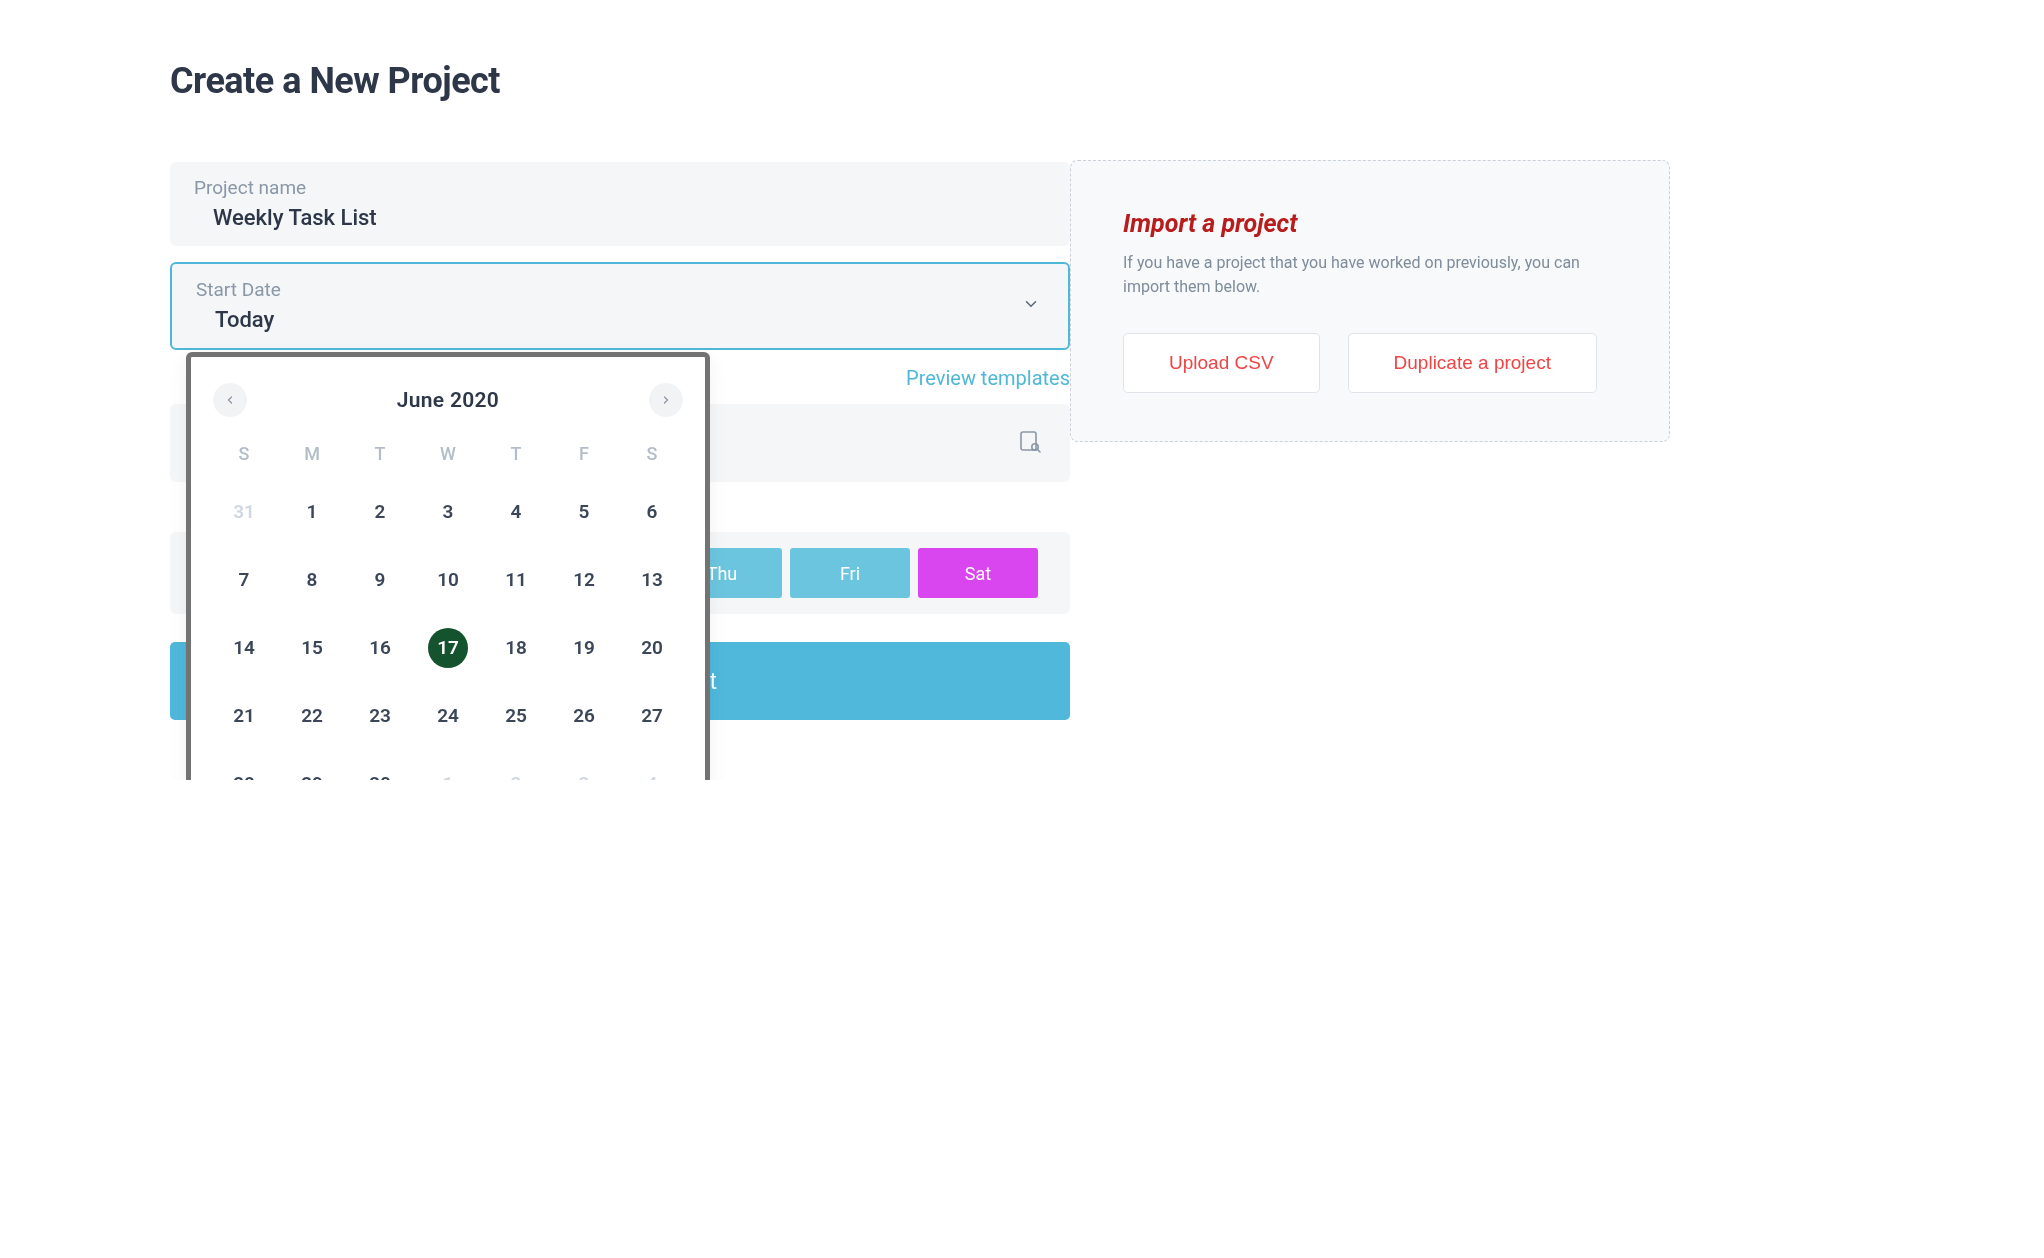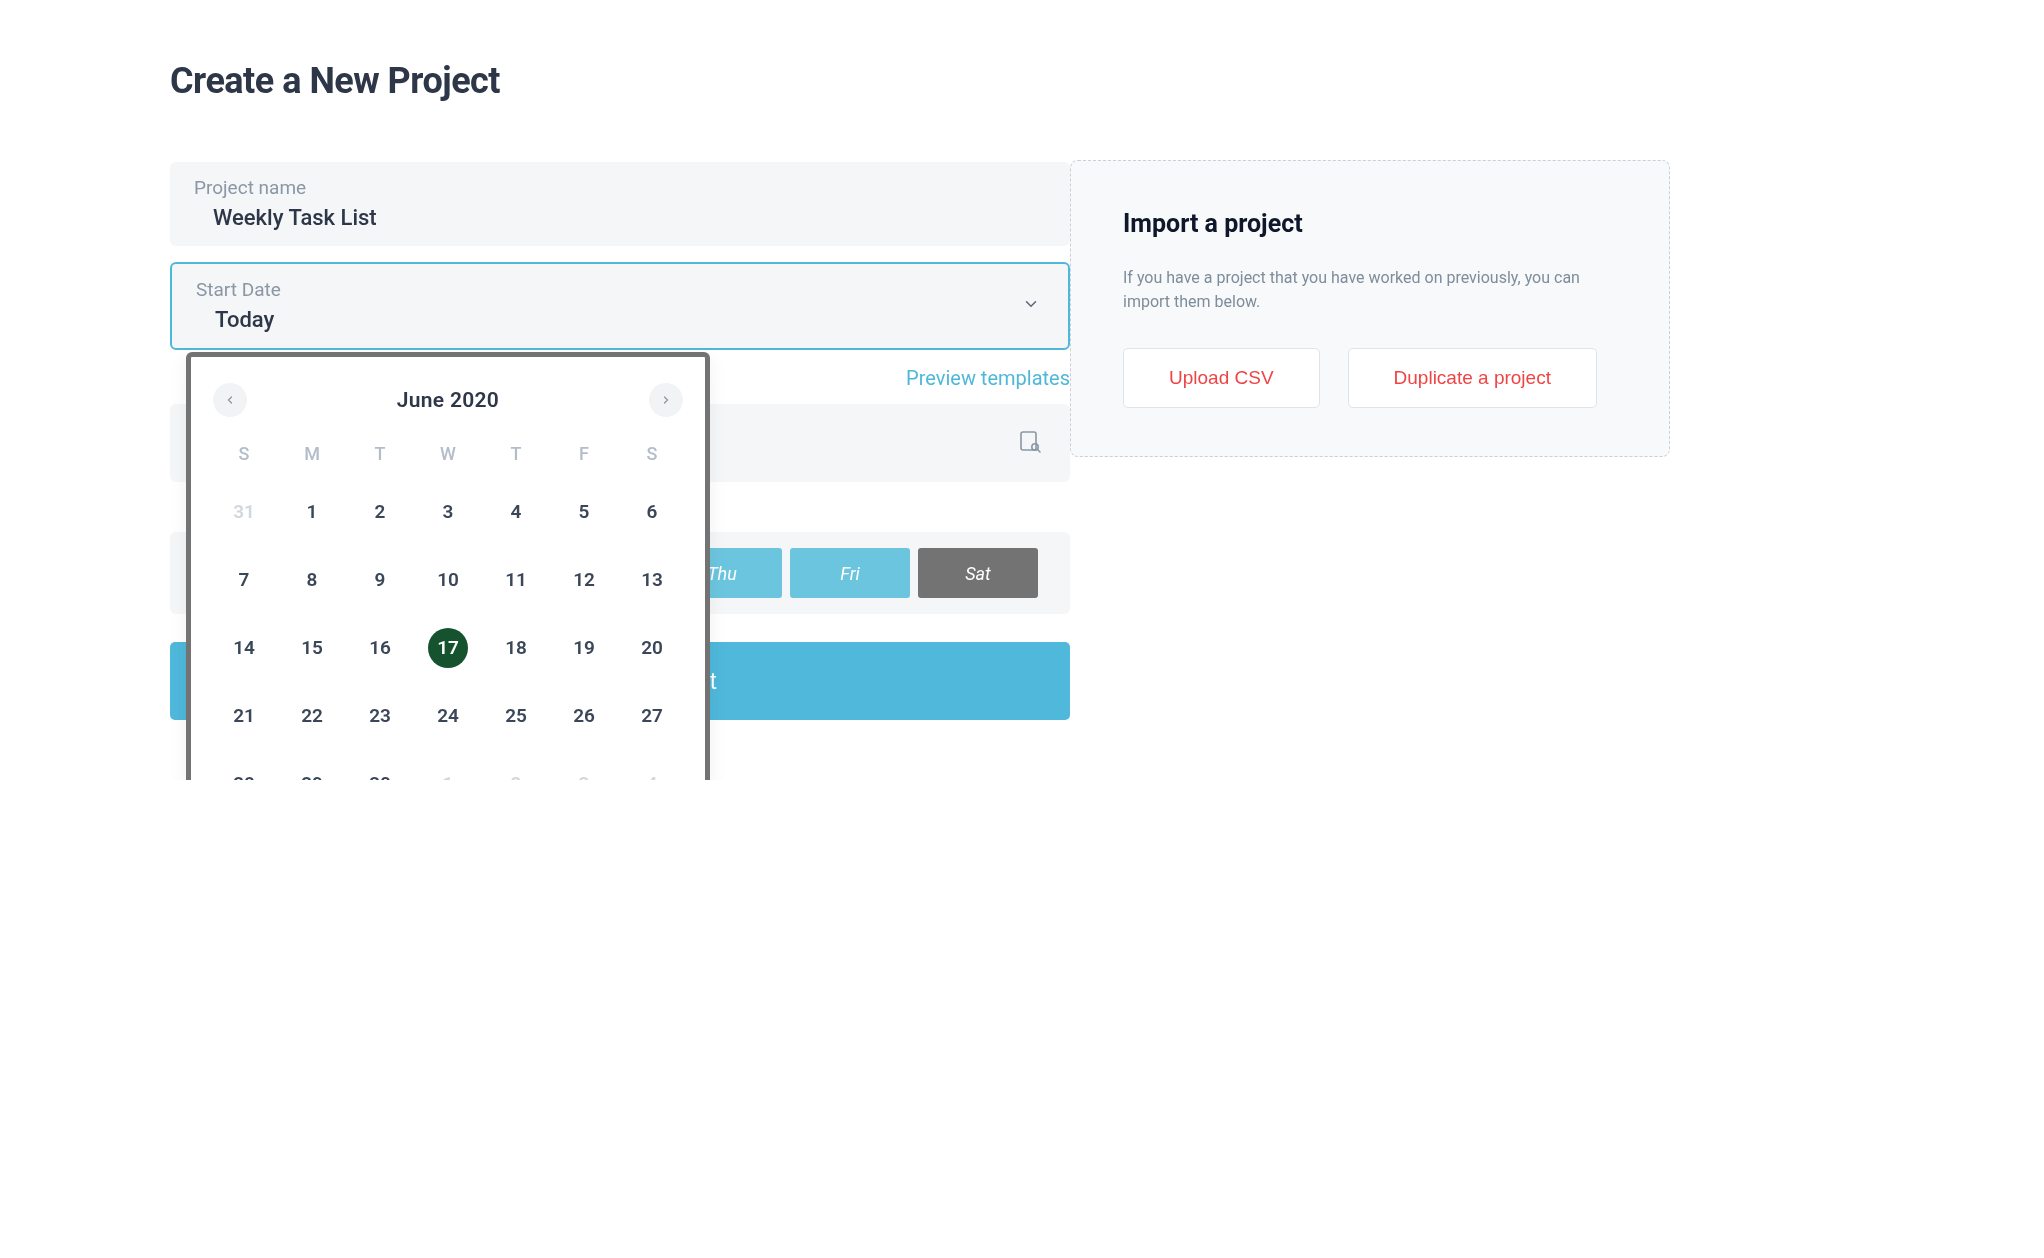--- a/index.html
+++ b/index.html
@@ -163,27 +163,26 @@
   .day-pill {
     width: 120px;
     height: 50px;
     display: flex;
     align-items: center;
     justify-content: center;
     border-radius: 3px;
     font-size: 18px;
     color: #ffffff;
     cursor: pointer;
-    font-style: italic;
   }
   .day-pill.active {
     background: #6cc5df;
   }
   .day-pill.inactive {
-    background: #737373;
+    background: #d946ef;
   }
   .primary-btn {
     width: 100%;
     height: 78px;
     background: #4fb8db;
     color: #ffffff;
     font-size: 23px;
     border: none;
     border-radius: 5px;
     cursor: pointer;
@@ -193,22 +192,23 @@
   }
   .import-panel {
     border: 1.5px dashed #c9d0d8;
     background: #f7f9fa;
     padding: 48px 52px;
     border-radius: 8px;
   }
   .import-title {
     font-size: 25px;
     font-weight: 700;
-    color: #0f172a;
-    margin-bottom: 28px;
+    color: #b91c1c;
+    margin-bottom: 13px;
+    font-style: italic;
   }
   .import-desc {
     font-size: 16px;
     color: #7f8c9c;
     line-height: 1.5;
     margin-bottom: 34px;
   }
   .import-actions {
     display: flex;
     gap: 28px;

